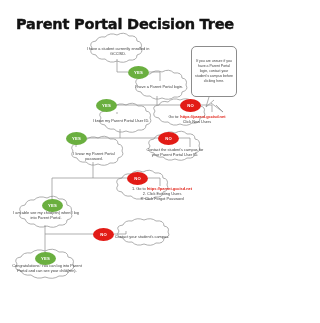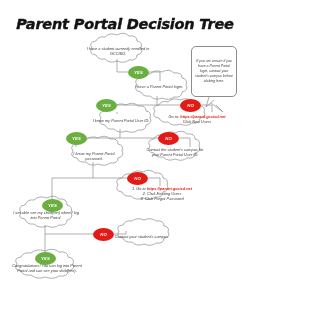--- a/index.html
+++ b/index.html
@@ -14,21 +14,20 @@
     overflow: hidden;
     font-family: "Liberation Sans", sans-serif;
     color: #3a3a3a;
   }
 
   #canvas {
     position: absolute;
     inset: 0;
     width: 250px;
     height: 323px;
-    font-style: italic;
   }
 
   
   .title {
     position: absolute;
     left: 0;
     top: 16px;
     width: 250px;
     text-align: center;
     font-family: "DejaVu Sans", sans-serif;

